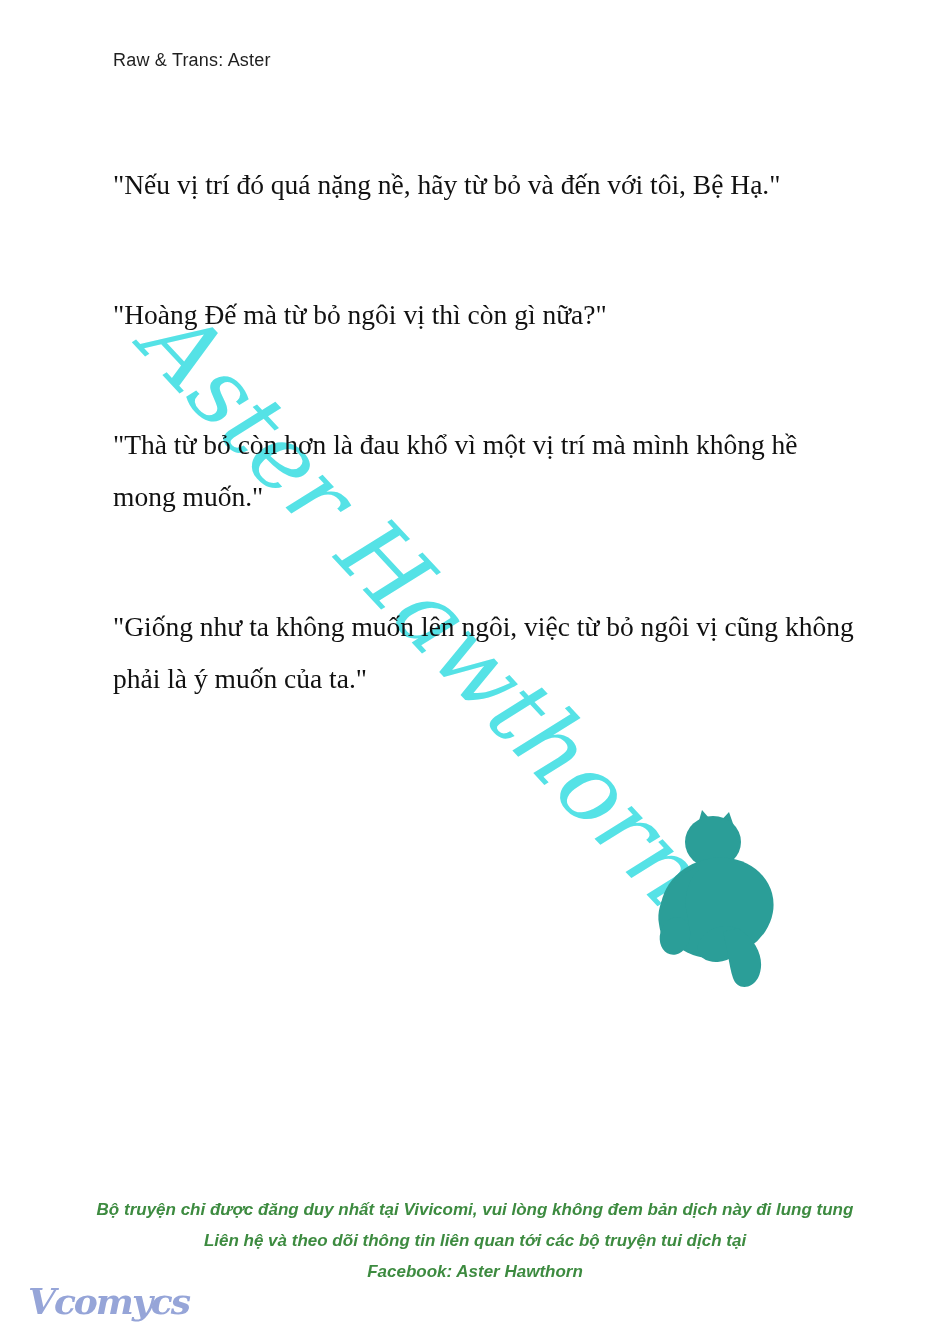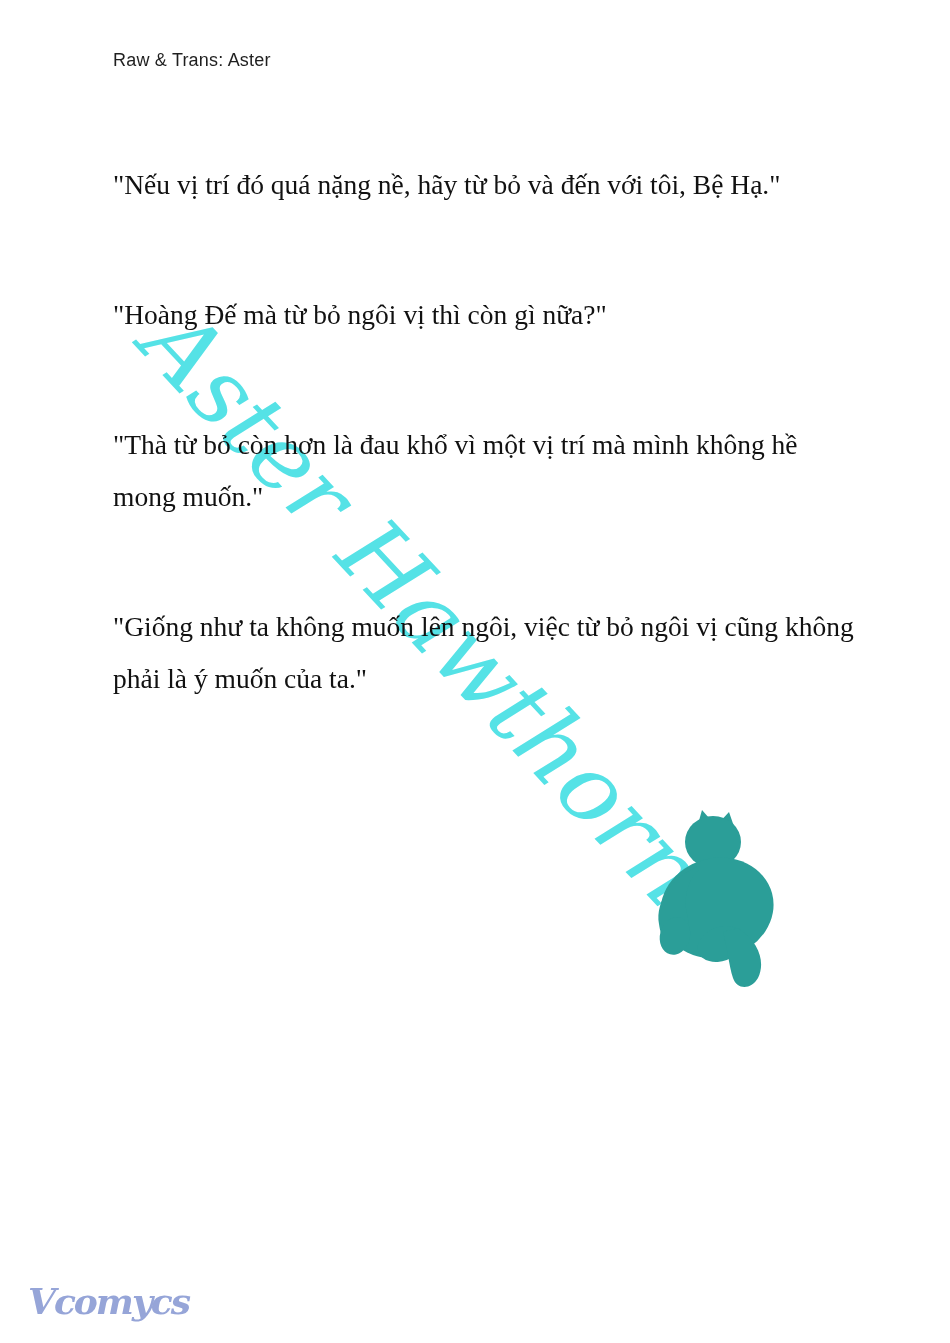--- a/index.html
+++ b/index.html
@@ -112,16 +112,21 @@
     </g>
   </svg>
 
   <div class="body-text">
     <p>"Nếu vị trí đó quá nặng nề, hãy từ bỏ và đến với tôi, Bệ Hạ."</p>
     <p>"Hoàng Đế mà từ bỏ ngôi vị thì còn gì nữa?"</p>
     <p>"Thà từ bỏ còn hơn là đau khổ vì một vị trí mà mình không hề mong muốn."</p>
     <p>"Giống như ta không muốn lên ngôi, việc từ bỏ ngôi vị cũng không phải là ý muốn của ta."</p>
   </div>
 
+  <div class="footer-note">
+    <div>Bộ truyện chỉ được đăng duy nhất tại Vivicomi, vui lòng không đem bản dịch này đi lung tung</div>
+    <div>Liên hệ và theo dõi thông tin liên quan tới các bộ truyện tui dịch tại</div>
+    <div>Facebook: Aster Hawthorn</div>
+  </div>
 
   <div class="site-logo">Vcomycs</div>
 
 </div>
 
 </body></html>

